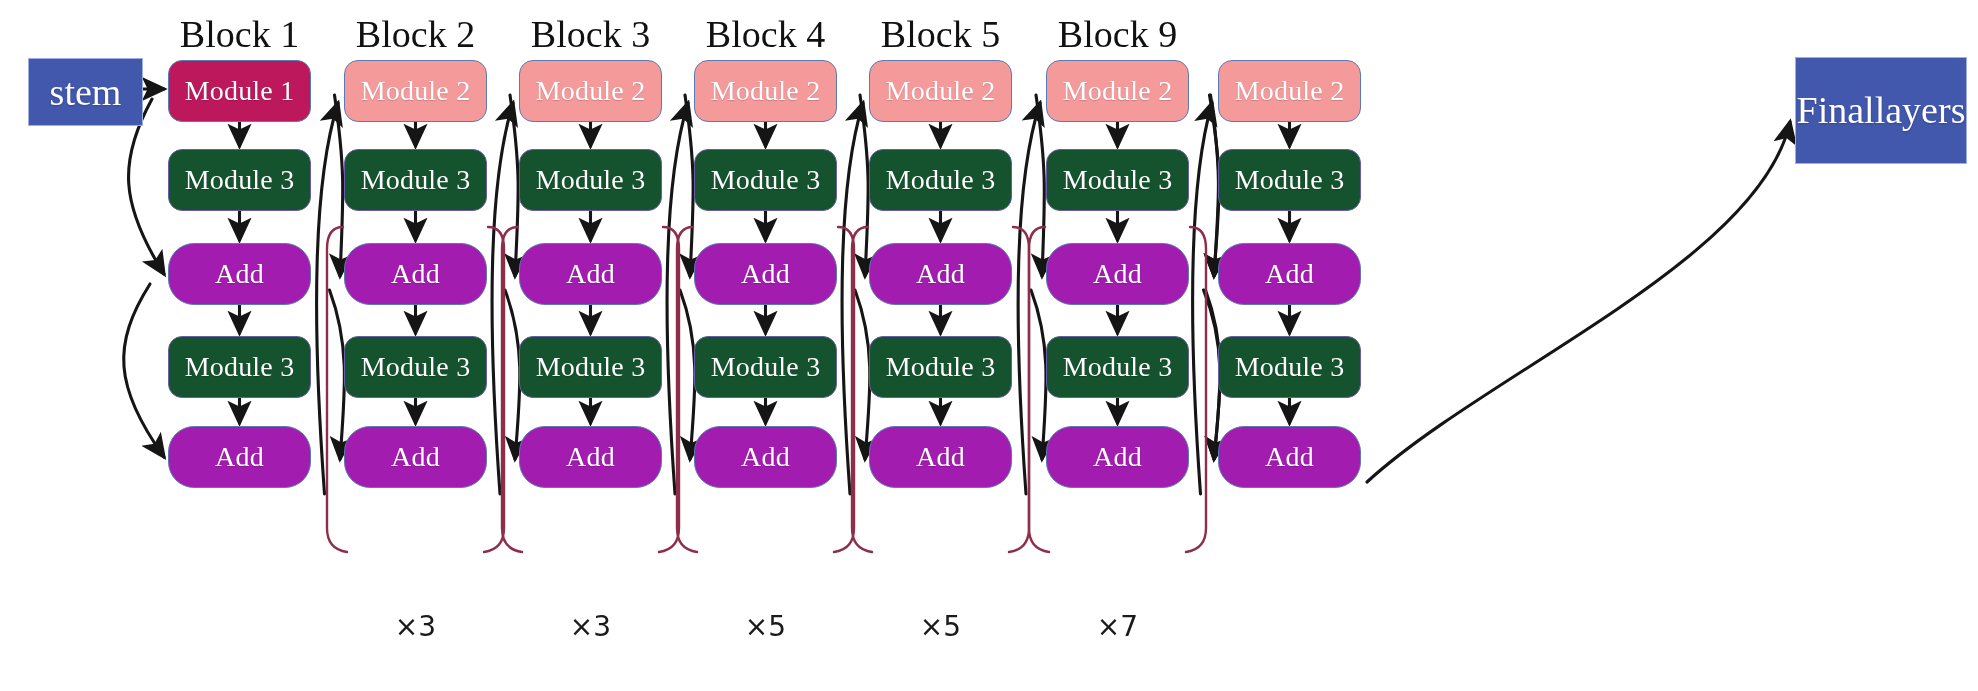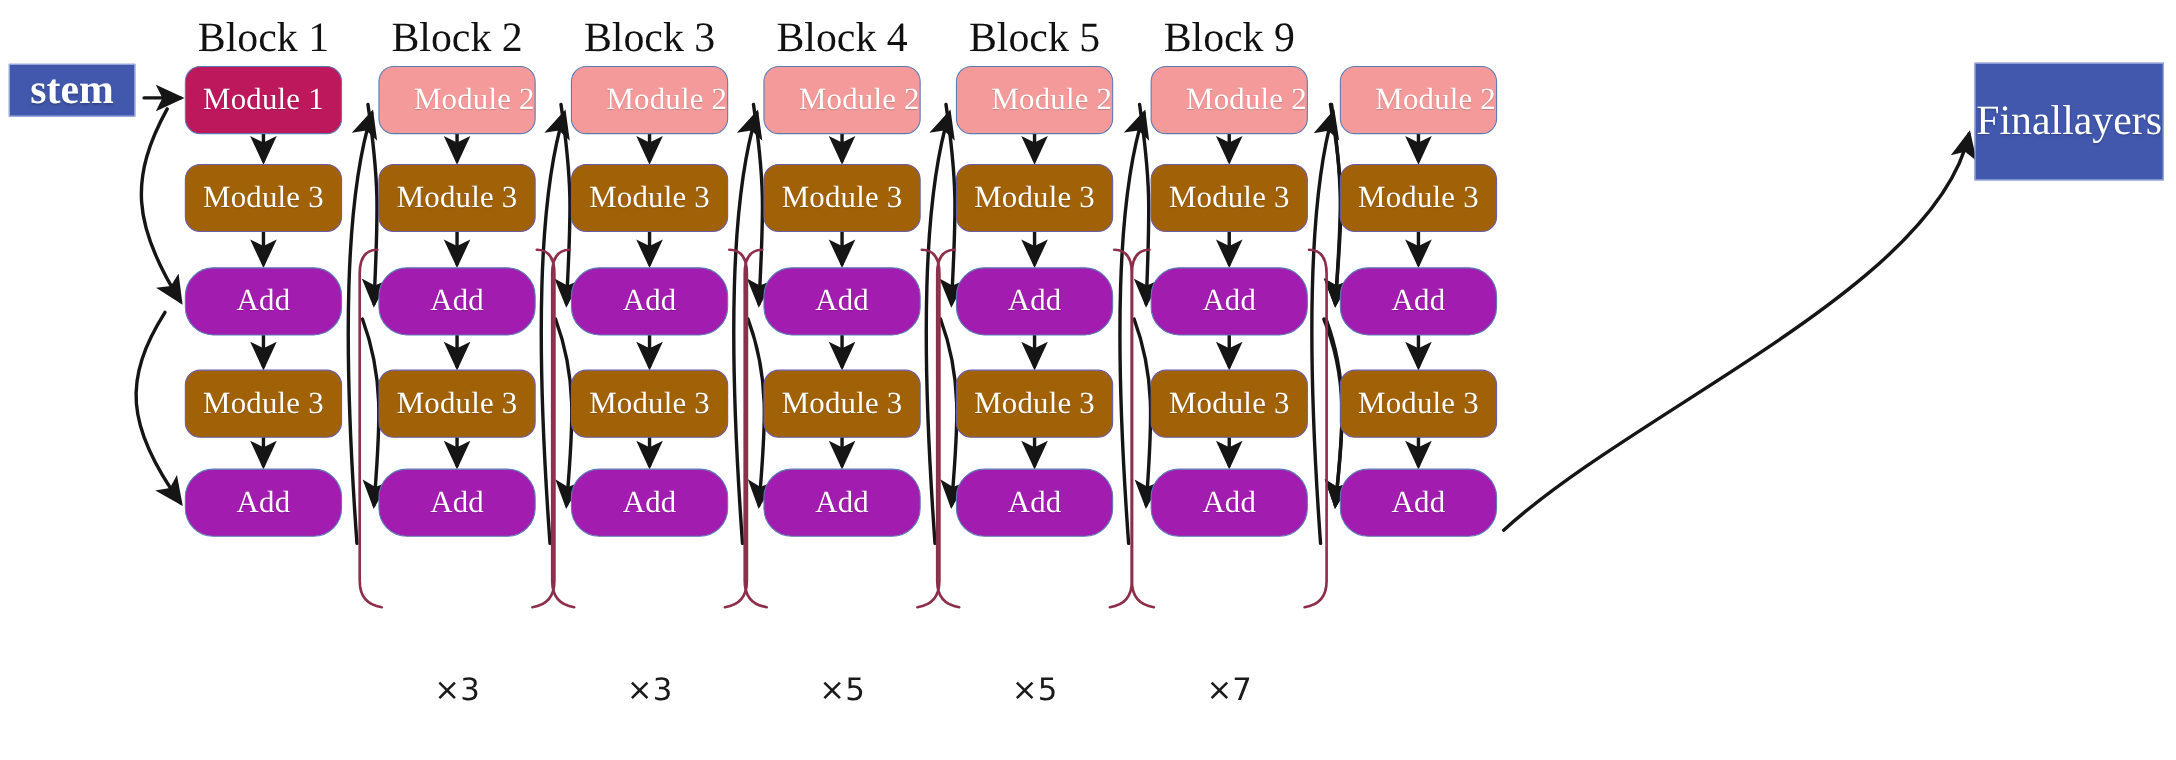--- a/index.html
+++ b/index.html
@@ -13,22 +13,22 @@
 
   .node{
     position:absolute;box-sizing:border-box;
     display:flex;align-items:center;justify-content:center;
     color:#ffffff;text-align:center;line-height:1.05;
     border-radius:14px;border:1.5px solid #5b7bb5;
     font-size:28px;letter-spacing:.2px;
     text-shadow:0 1px 1px rgba(0,0,0,.18);
   }
   .node.m1{background:#be185d;}
-  .node.m2{background:#f59a9a;border-color:#5b7bb5;justify-content:flex-end;}
-  .node.m3{background:#a16207;border-color:#6a5ca8;}
+  .node.m2{background:#f59a9a;border-color:#5b7bb5;}
+  .node.m3{background:#14532d;border-color:#6a5ca8;}
   .node.add{background:#a21caf;border-color:#5b7bb5;border-radius:26px;}
 
   .endbox{
     position:absolute;box-sizing:border-box;
     display:flex;align-items:center;justify-content:center;
     background:#4258ad;border:1px solid #9fb0e0;border-radius:0;
     color:#ffffff;font-size:38px;line-height:1.06;text-align:center;
     text-shadow:0 1px 2px rgba(0,0,0,.22);
   }
 
@@ -114,21 +114,21 @@
         <path d="M663,227 C 675,227 679,237 679,249 L679,528 C 679,542 673,550 659,552"></path>
         <path d="M693,227 C 681,227 677,237 677,249 L677,528 C 677,542 683,550 697,552"></path>
         <path d="M838,227 C 850,227 854,237 854,249 L854,528 C 854,542 848,550 834,552"></path>
         <path d="M868,227 C 856,227 852,237 852,249 L852,528 C 852,542 858,550 872,552"></path>
         <path d="M1013,227 C 1025,227 1029,237 1029,249 L1029,528 C 1029,542 1023,550 1009,552"></path>
         <path d="M1045,227 C 1033,227 1029,237 1029,249 L1029,528 C 1029,542 1035,550 1049,552"></path>
         <path d="M1190,227 C 1202,227 1206,237 1206,249 L1206,528 C 1206,542 1200,550 1186,552"></path>
       </g>
   </svg>
 
-<div class="endbox" style="left: 8px; top: 58px; width: 115px; height: 48px; font-weight: bold;">
+<div class="endbox" style="left: 28px; top: 58px; width: 115px; height: 68px;">
       <span>stem</span>
     </div>
     <div class="endbox" style="left: 1795px; top: 57px; width: 172px; height: 107px; flex-direction: row;">
       <span>Final</span>
       <span>layers</span>
     </div>
     <div class="blocklabel" style="left: 143px; top: 12px; width: 193px;">Block 1</div>
     <div class="blocklabel" style="left: 319px; top: 12px; width: 193px;">Block 2</div>
     <div class="blocklabel" style="left: 494px; top: 12px; width: 193px;">Block 3</div>
     <div class="blocklabel" style="left: 669px; top: 12px; width: 193px;">Block 4</div>

